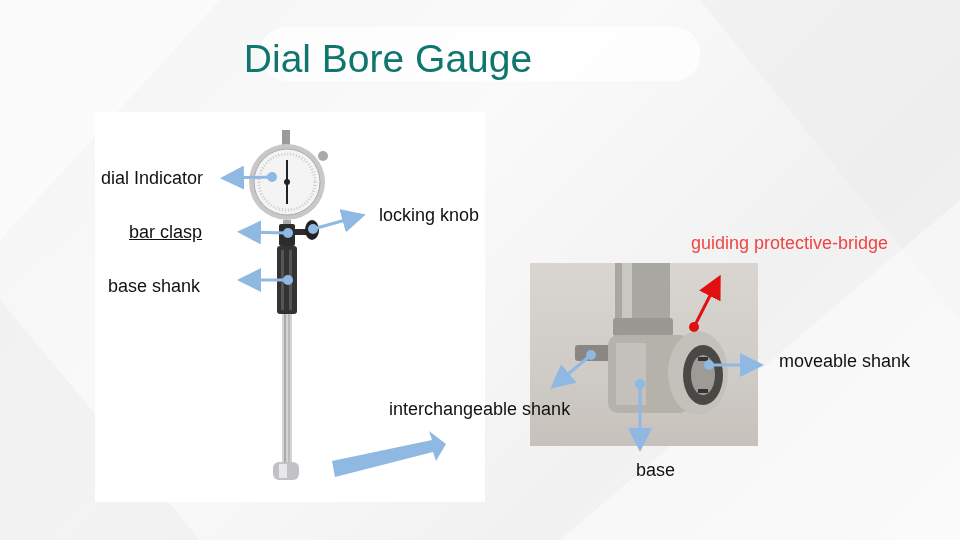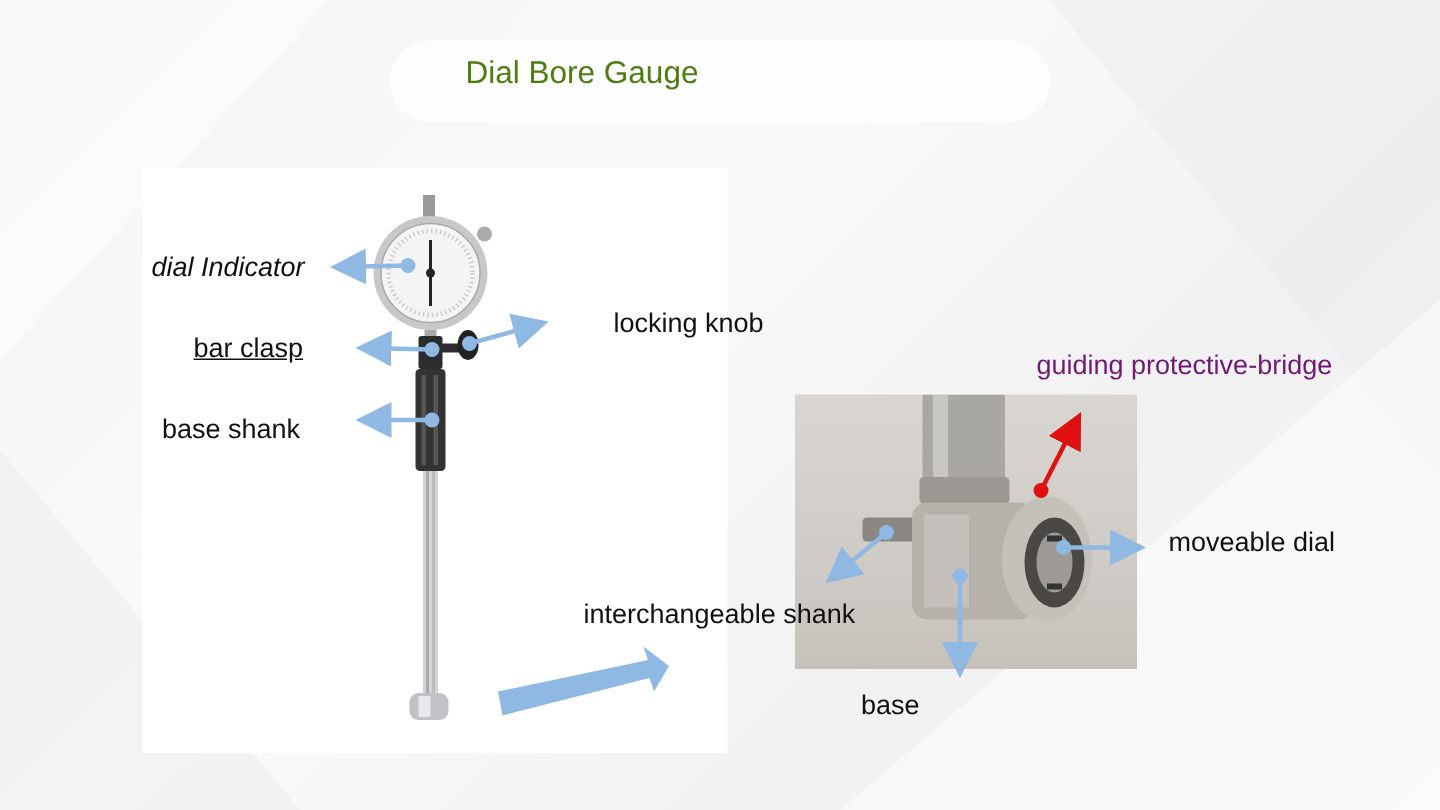--- a/index.html
+++ b/index.html
@@ -9,34 +9,34 @@
     font-family: "Liberation Sans", sans-serif;
     background: linear-gradient(135deg, #f4f4f4 0%, #fafafa 40%, #f1f1f1 70%, #f7f7f7 100%);
   }
   .bg-tri { position: absolute; pointer-events: none; }
   .title-pill {
     position: absolute; left: 260px; top: 27px; width: 440px; height: 54px;
     background: rgba(255,255,255,0.75); border-radius: 26px;
   }
   .title {
     position: absolute; left: 0; top: 37px; width: 776px; text-align: center;
-    font-size: 21px; color: #4d7c0f; font-weight: normal;
+    font-size: 39px; color: #0f766e; font-weight: normal;
   }
   .photo-left {
     position: absolute; left: 95px; top: 112px; width: 390px; height: 390px; background: #ffffff;
   }
   .photo-right {
     position: absolute; left: 530px; top: 263px; width: 228px; height: 183px;
     background: linear-gradient(180deg, #d9d6d2 0%, #cfcbc6 60%, #c6c1bb 100%);
     overflow: hidden;
   }
   .label {
     position: absolute; font-size: 18px; color: #111; white-space: nowrap;
   }
-  .label.red { color: #701a75; }
+  .label.red { color: #ef4444; }
   svg.overlay { position: absolute; left: 0; top: 0; }
 </style>
 </head>
 <body>
 
 <svg class="bg-tri" width="960" height="540">
   <polygon points="0,0 220,0 0,240" fill="#ffffff" opacity="0.5"></polygon>
   <polygon points="700,0 960,0 960,320" fill="#ebebeb" opacity="0.5"></polygon>
   <polygon points="560,540 960,200 960,540" fill="#ffffff" opacity="0.45"></polygon>
   <polygon points="0,300 200,540 0,540" fill="#ececec" opacity="0.5"></polygon>
@@ -145,20 +145,20 @@
   </g>
 
   <g>
     <line x1="640" y1="384" x2="640" y2="446" stroke="#8fb8e3" stroke-width="3" marker-end="url(#ah-blue)"></line>
     <circle cx="640" cy="384" r="5" fill="#8fb8e3"></circle>
   </g>
 
   <polygon points="332,461 432,440 429,431 446,444 436,461 433,452 335,477" fill="#8fb8e3"></polygon>
 </svg>
 
-<div class="label" style="left:101px; top:168px;font-style:italic;">dial Indicator</div>
+<div class="label" style="left:101px; top:168px;">dial Indicator</div>
 <div class="label" style="left:129px; top:222px;text-decoration:underline;">bar clasp</div>
-<div class="label" style="left:379px; top:205px;margin-left:30px;">locking knob</div>
+<div class="label" style="left:379px; top:205px;">locking knob</div>
 <div class="label" style="left:108px; top:276px;">base shank</div>
 <div class="label red" style="left:691px; top:233px;">guiding protective-bridge</div>
-<div class="label" style="left:779px; top:351px;">moveable dial</div>
+<div class="label" style="left:779px; top:351px;">moveable shank</div>
 <div class="label" style="left:389px; top:399px;">interchangeable shank</div>
-<div class="label" style="left:574px; top:460px;">base</div>
+<div class="label" style="left:636px; top:460px;">base</div>
 
 </body></html>

